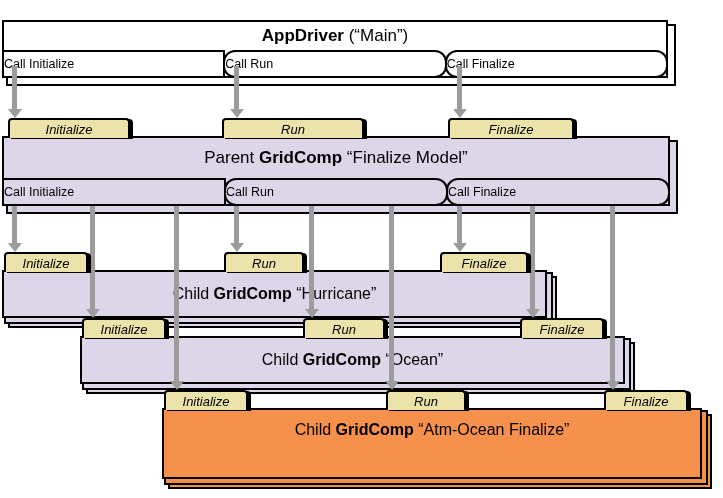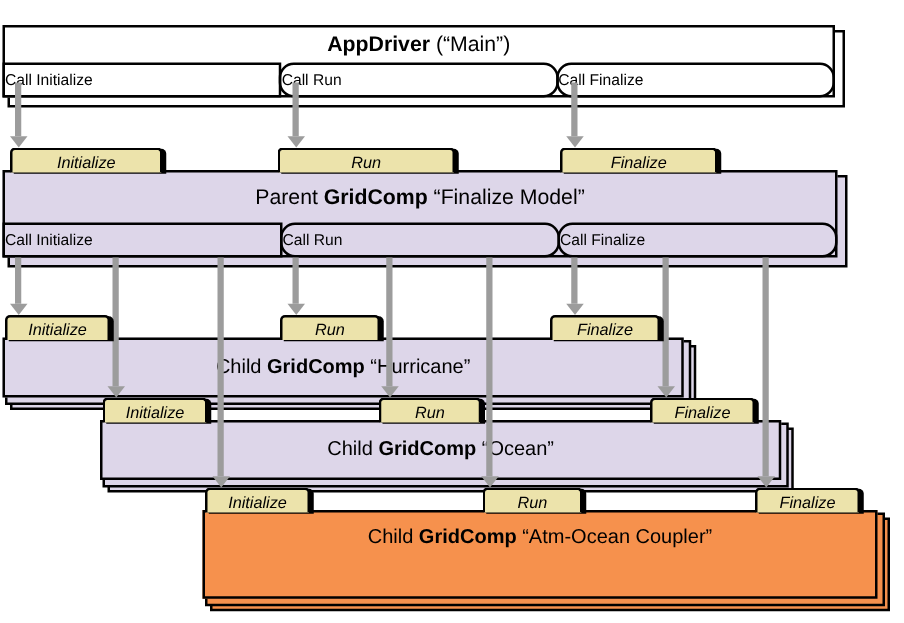--- a/index.html
+++ b/index.html
@@ -143,17 +143,17 @@
       <span>Initialize</span>
     </div>
   <div class="tab" style="left:386px;top:390px;width:80px;">
       <span>Run</span>
     </div>
   <div class="tab" style="left:604px;top:390px;width:84px;">
       <span>Finalize</span>
     </div>
   <div class="box bg-orange sh-two-orange" style="left:162px;top:408px;width:540px;height:71px;">
     <div class="center-title top-title">
-      <span class="title-line"><span>Child </span><b>GridComp</b><span> “Atm-Ocean Coupler”</span></span>
+      <span class="title-line"><span>Child </span><b>GridComp</b><span> “Atm-Ocean Finalize”</span></span>
     </div>
   </div>
 
 </div>
 
 </body></html>

